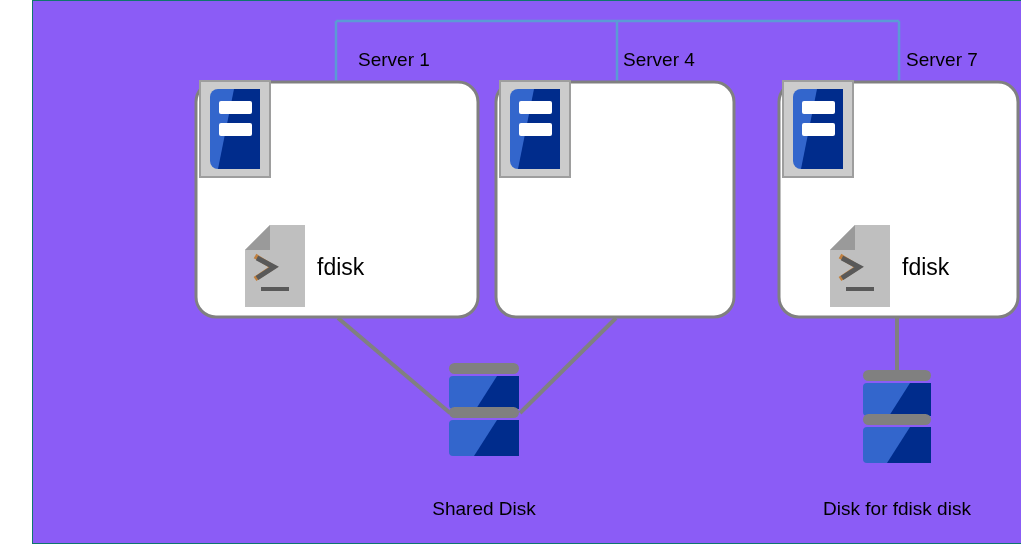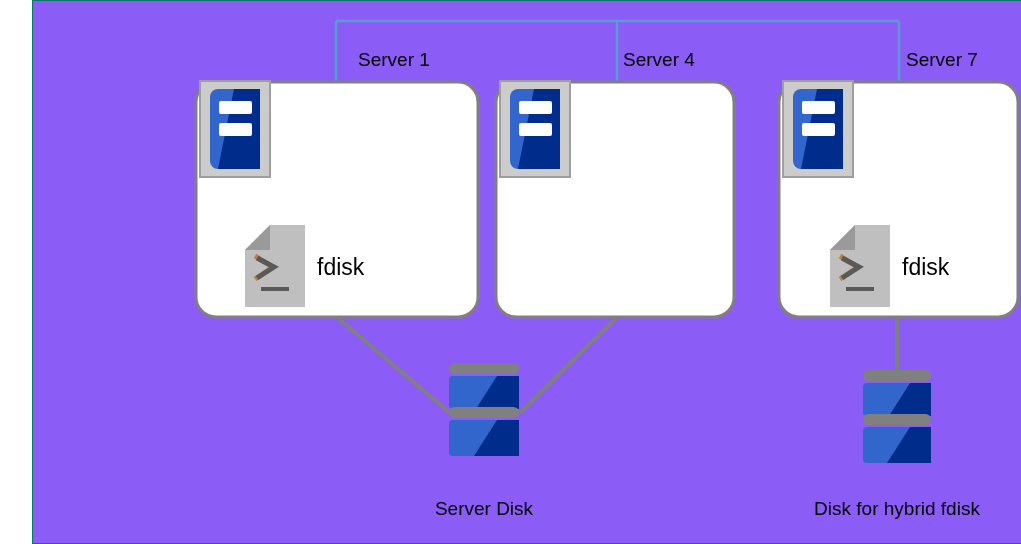--- a/index.html
+++ b/index.html
@@ -146,22 +146,22 @@
   </svg>
 
   <div class="label server-label" style="left:325px; top:47px;">Server 1</div>
   <div class="label server-label" style="left:590px; top:47px;">Server 4</div>
   <div class="label server-label" style="left:873px; top:47px;">Server 7</div>
 
   <div class="label fdisk-label" style="left:284px; top:254px;">fdisk</div>
   <div class="label fdisk-label" style="left:869px; top:254px;">fdisk</div>
 
   <div class="disk-caption" style="left:301px; top:470px; width:300px;">
-    <div>Server Disk</div>
+    <div>Shared Disk</div>
     
   </div>
 
   <div class="disk-caption" style="left:744px; top:470px; width:240px;">
-    <div>Disk for hybrid fdisk</div>
+    <div>Disk for fdisk disk</div>
     
   </div>
 
 </div>
 
 </body></html>

